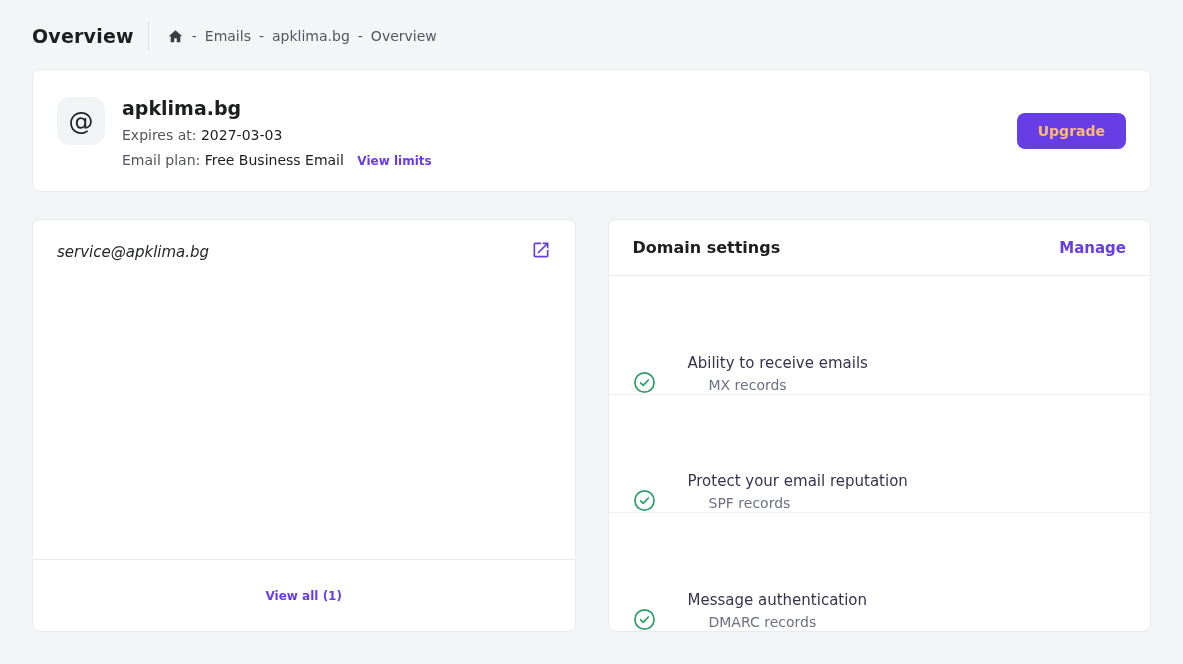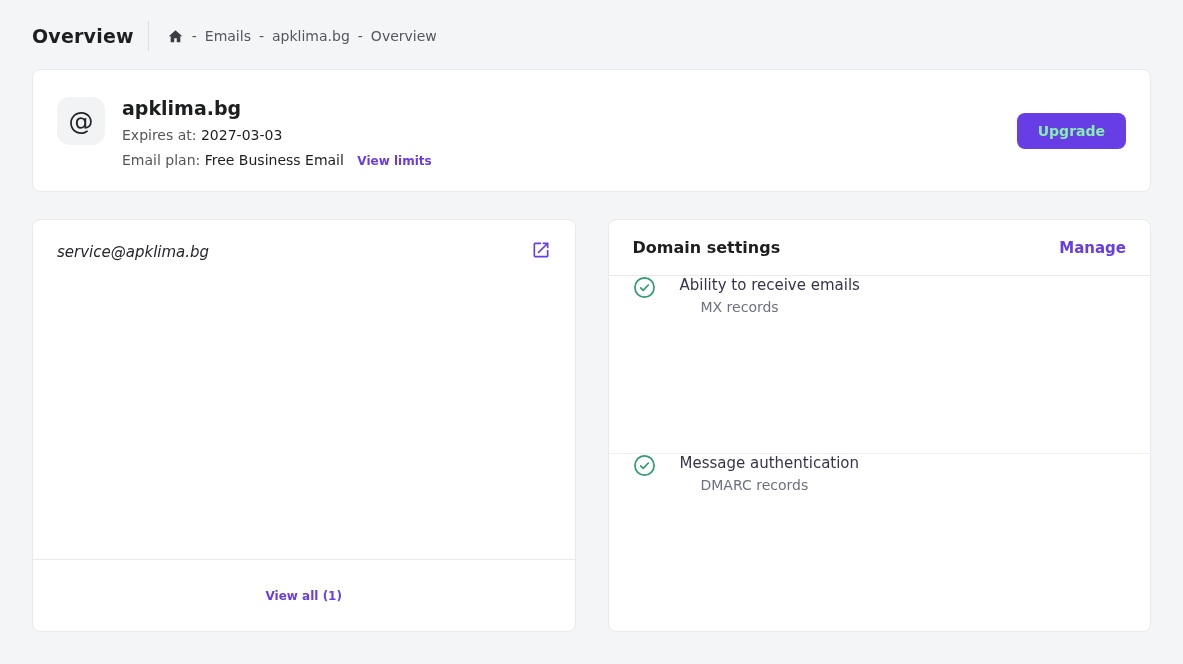--- a/index.html
+++ b/index.html
@@ -97,21 +97,21 @@
     color: var(--accent);
     font-weight: 700;
     cursor: pointer;
     text-decoration: none;
   }
   .view-limits { margin-left: 9px; font-size: 12px; }
   .plan-spacer { flex: 1; }
   .upgrade-btn {
     align-self: center;
     background: var(--accent);
-    color: #86efac;
+    color: #fdba74;
     font-family: inherit;
     font-size: 14px;
     font-weight: 700;
     border: none;
     border-radius: 8px;
     padding: 10px 21px;
     cursor: pointer;
   }
 
   
@@ -167,22 +167,22 @@
     border-top: 1px solid var(--card-border);
     text-align: center;
     padding: 25px 0 27px;
   }
   .view-all { font-size: 12px; }
 
   
   .ds-row {
     flex: 1;
     display: flex;
-    align-items: flex-start;
-    gap: 24px;
+    align-items: flex-end;
+    gap: 32px;
     padding: 0 24px;
     border-bottom: 1px solid #eef0f2;
   }
   .ds-row:last-child { border-bottom: none; }
   .check-icon { color: var(--success); display: flex; flex: 0 0 auto; }
   .ds-texts { display: flex; flex-direction: column; gap: 5px; }
   .ds-title { font-size: 15px; color: var(--text-mid); line-height: 18px; }
   .ds-subtitle { font-size: 14px; color: var(--text-gray); line-height: 17px; margin-left: 21px; }
 </style>
 </head>
@@ -257,30 +257,42 @@
             <circle cx="12" cy="12" r="10"></circle>
               <path d="M8 12.4l2.6 2.6 5.4-5.6"></path>
           </svg>
         </span>
         <span class="ds-texts">
           <span class="ds-title">Ability to receive emails</span>
           <span class="ds-subtitle">MX records</span>
         </span>
       </div>
 
-
-
       <div class="ds-row">
         <span class="check-icon">
           <svg width="23" height="23" viewBox="0 0 24 24" fill="none" stroke="currentColor" stroke-width="1.8" stroke-linecap="round" stroke-linejoin="round">
             <circle cx="12" cy="12" r="10"></circle>
               <path d="M8 12.4l2.6 2.6 5.4-5.6"></path>
           </svg>
         </span>
         <span class="ds-texts">
+          <span class="ds-title">Protect your email reputation</span>
+          <span class="ds-subtitle">SPF records</span>
+        </span>
+      </div>
+
+
+      <div class="ds-row">
+        <span class="check-icon">
+          <svg width="23" height="23" viewBox="0 0 24 24" fill="none" stroke="currentColor" stroke-width="1.8" stroke-linecap="round" stroke-linejoin="round">
+            <circle cx="12" cy="12" r="10"></circle>
+              <path d="M8 12.4l2.6 2.6 5.4-5.6"></path>
+          </svg>
+        </span>
+        <span class="ds-texts">
           <span class="ds-title">Message authentication</span>
           <span class="ds-subtitle">DMARC records</span>
         </span>
       </div>
     </div>
 
   </div>
 </div>
 
 </body></html>

